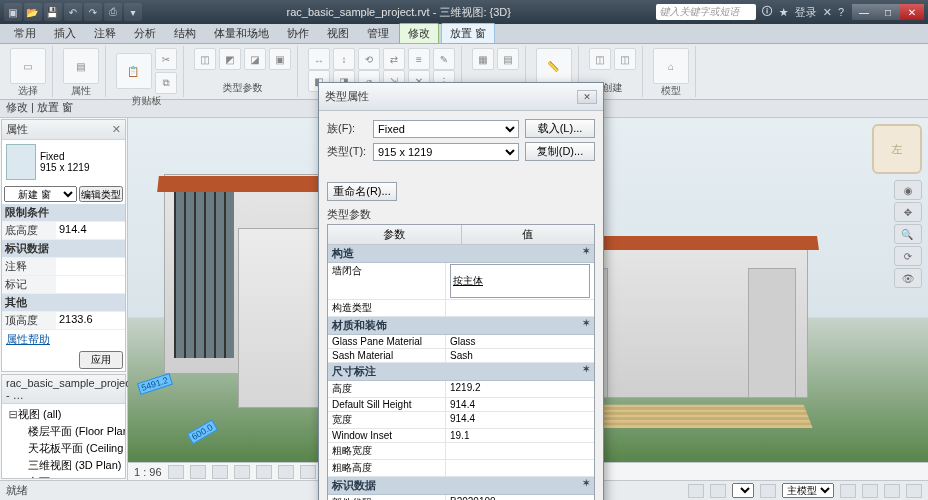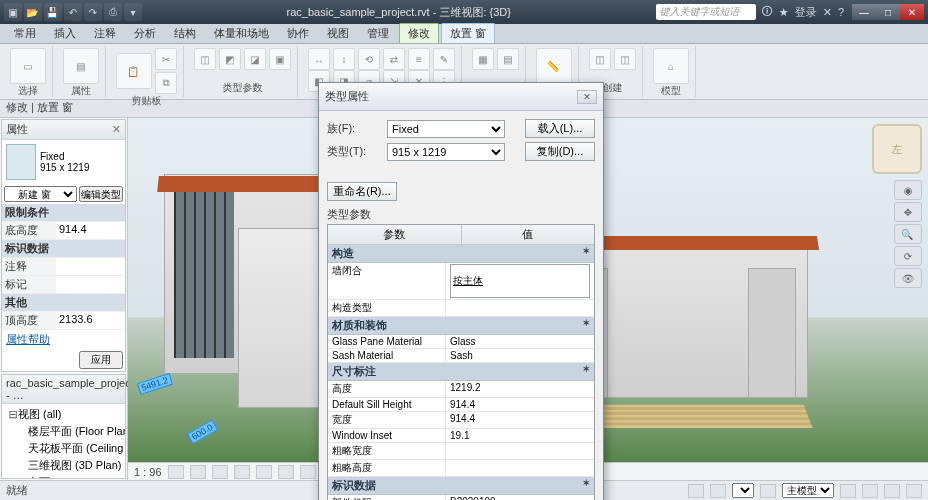--- a/index.html
+++ b/index.html
@@ -85,21 +85,21 @@
 .statusbar .filler { flex:1; }
 .statusbar .sb-btn { width:16px; height:14px; background:#e2e6ea; border:1px solid #c2c7cc; }
 .statusbar select { font-size:10px; height: 15px;}
 
 
 .dialog { position:absolute; left:318px; top:82px; width:286px; background:#f0f0f0; border:1px solid #7a8a99; box-shadow: 2px 3px 10px rgba(0,0,0,0.35); z-index:50;}
 .dlg-title { height:28px; background: linear-gradient(#f7f9fb,#dfe5ea); border-bottom:1px solid #bcc3ca; display:flex; align-items:center; padding:0 6px; font-size:11px; color:#333;}
 .dlg-title .filler{flex:1;}
 .dlg-title .dlg-close{ width:20px; height:14px; background:linear-gradient(#f1f3f5,#d7dde2); border:1px solid #b6bdc4; display:flex; align-items:center; justify-content:center; color:#555; font-size:9px;}
 .dlg-body { padding: 8px; }
-.dlg-row { display:flex; align-items:center; gap:20px; margin-bottom:4px;}
+.dlg-row { display:flex; align-items:center; gap:6px; margin-bottom:4px;}
 .dlg-row label { width: 40px; font-size:11px; color:#333;}
 .dlg-row select { flex:1; font-size:11px; height:18px; background:#fff; border:1px solid #9aa3ab; }
 .dlg-row button { width: 70px; font-size:11px; height: 19px; background: linear-gradient(#fdfdfd,#e5e8eb); border:1px solid #9aa3ab; border-radius:0;}
 .dlg-sublabel { font-size:11px; color:#333; margin: 6px 0 2px;}
 .param-table { border:1px solid #9aa3ab; background:#fff; }
 .param-table .ph { display:flex; background: linear-gradient(#f3f5f7,#e3e7ea); border-bottom:1px solid #c2c7cc;}
 .param-table .ph div { flex:1; text-align:center; padding:2px 0; font-size:11px; border-right:1px solid #c2c7cc;}
 .param-table .ph div:last-child{border-right:none;}
 .param-table .sect { background:#c8d4e0; padding:1px 4px; font-size:10px; font-weight:bold; color:#2a3a4a; border-bottom:1px solid #b6c2ce; display:flex; justify-content:space-between;}
 .param-table .sect .coll { color:#445; font-size:9px;}

